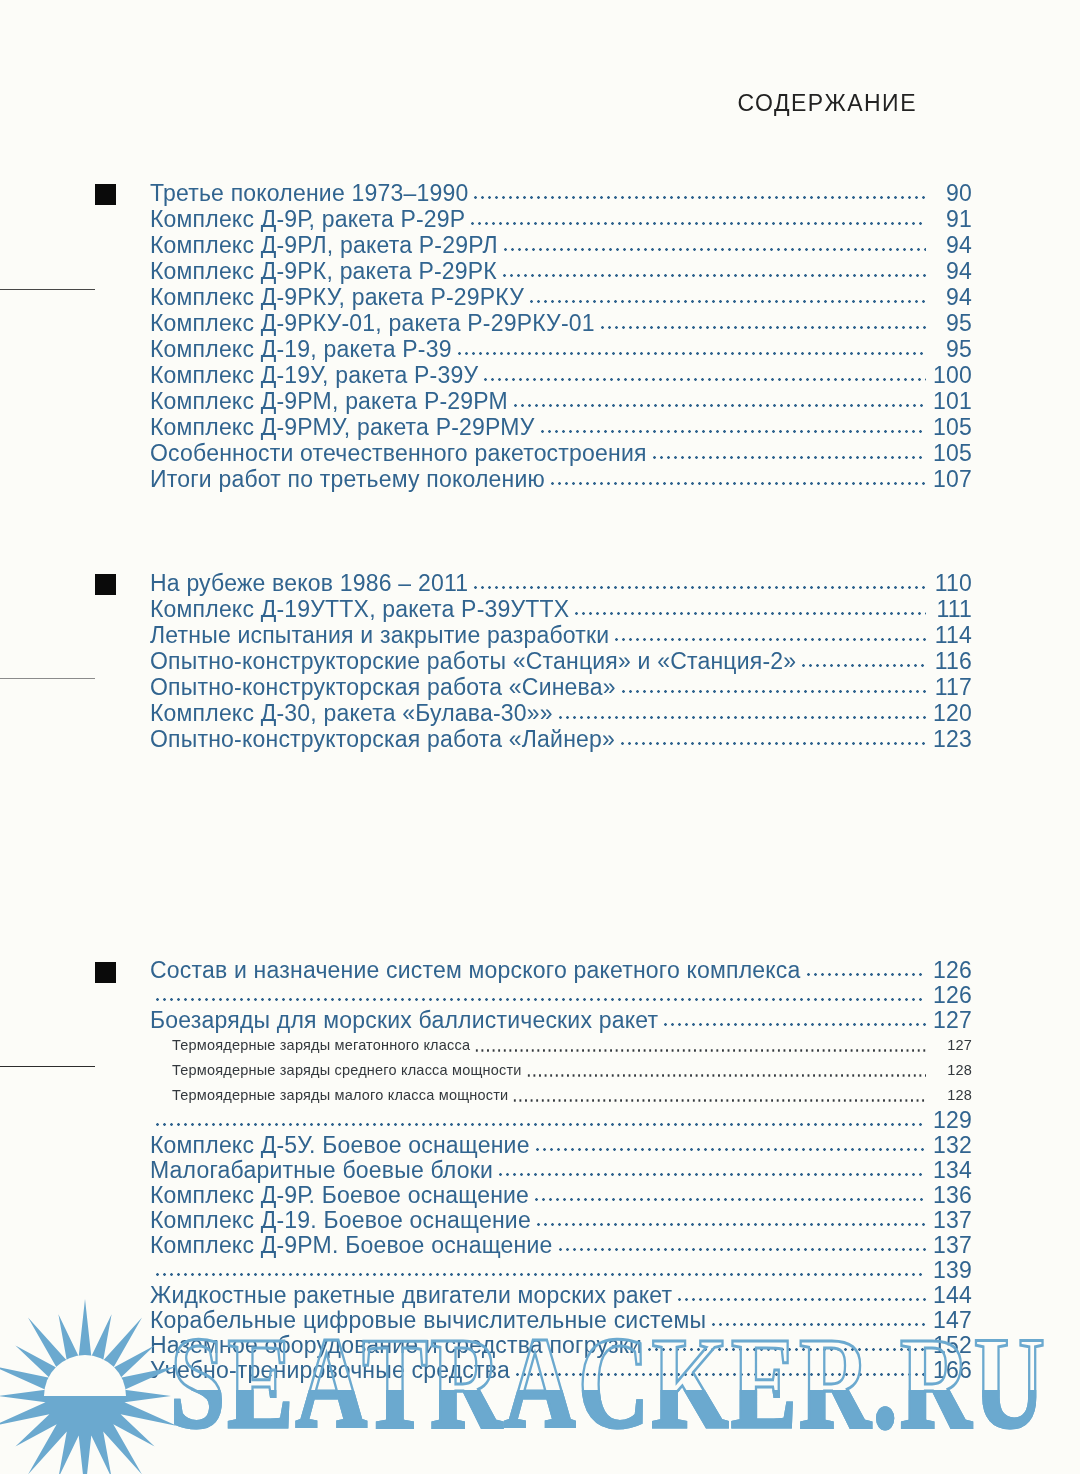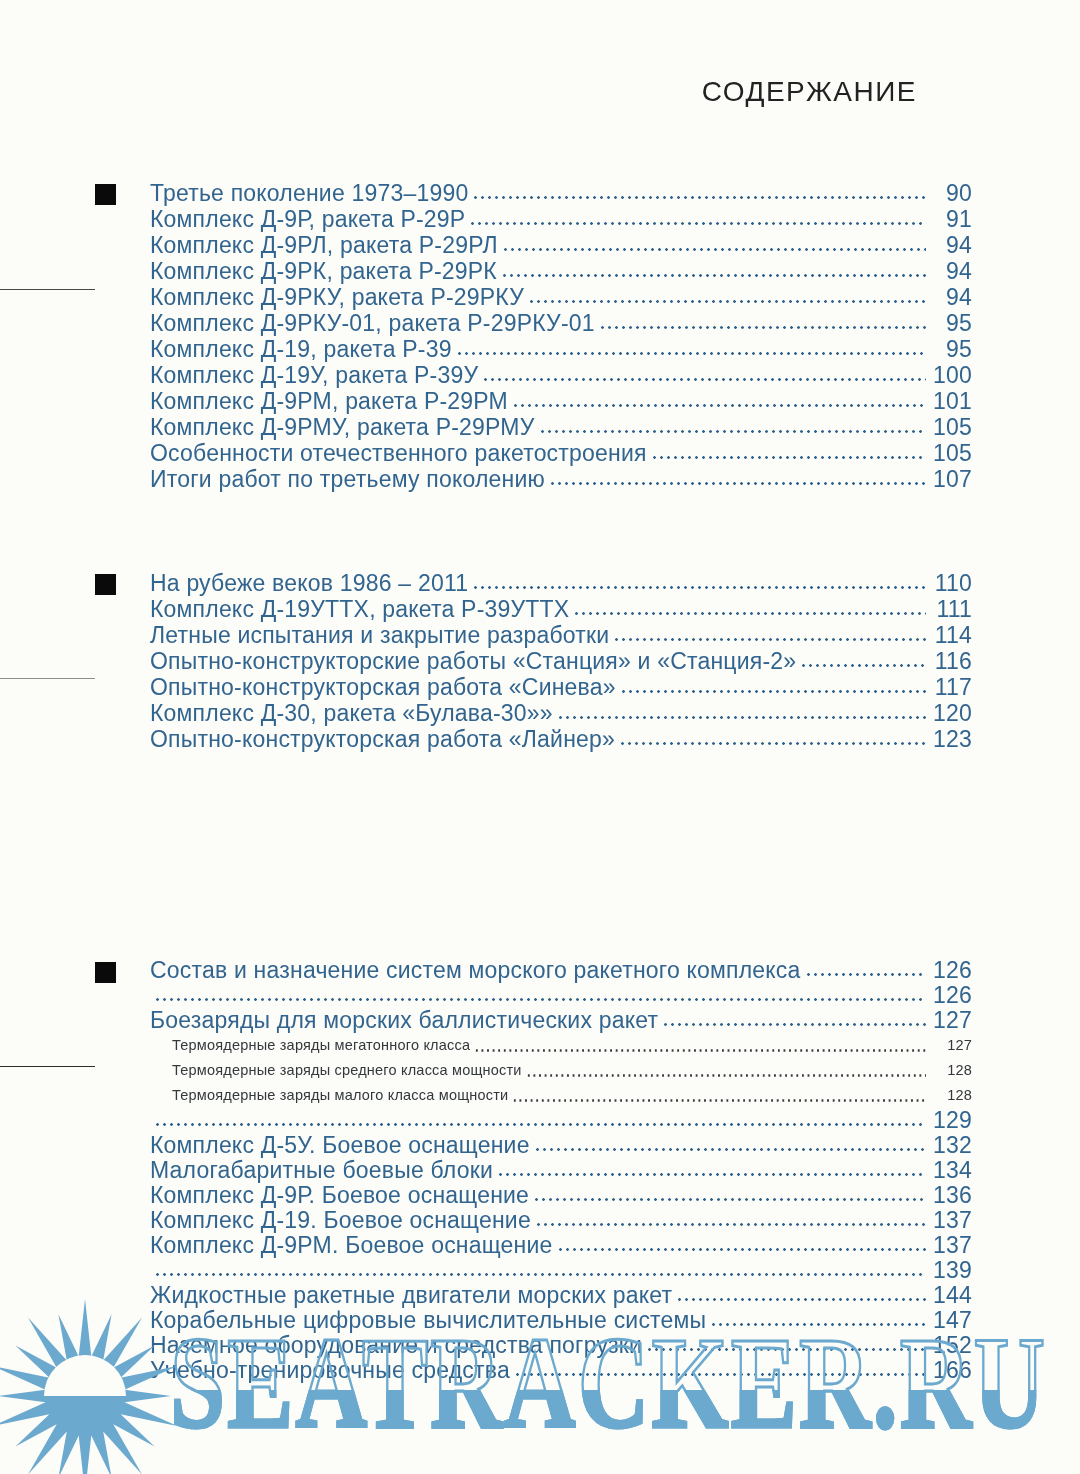--- a/index.html
+++ b/index.html
@@ -4,22 +4,22 @@
 <style>
   html,body{margin:0;padding:0;}
   body{
     width:1080px;height:1474px;
     position:relative;overflow:hidden;
     background:var(--page-bg,#fcfcf8);
     font-family:"Liberation Sans","DejaVu Sans",sans-serif;
   }
   
   .page-title{
-    position:absolute;top:76px;right:163px;
-    font-size:28px;font-weight:400;letter-spacing:1.5px;
+    position:absolute;top:90px;right:163px;
+    font-size:23px;font-weight:400;letter-spacing:1.5px;
     color:var(--title-dark,#222);
   }
   
   .bullet{position:absolute;left:95px;width:21px;height:21px;background:#0a0a0a;}
   .bullet.b1{top:184px;}
   .bullet.b2{top:574px;}
   .bullet.b3{top:962px;}
   
   .crop{position:absolute;left:0;width:95px;height:0;border-top:1.5px solid #474747;}
   .crop.c1{top:289px;}

